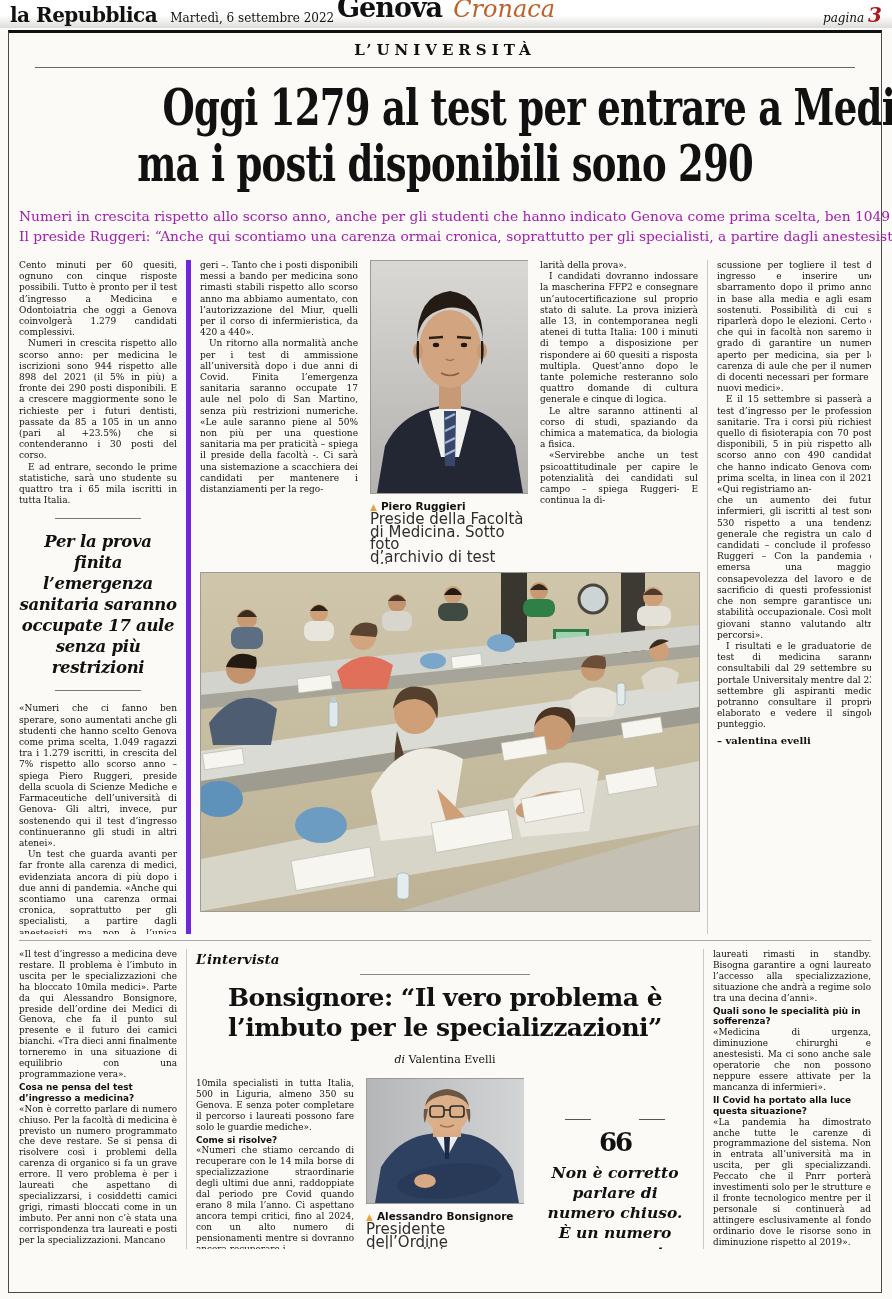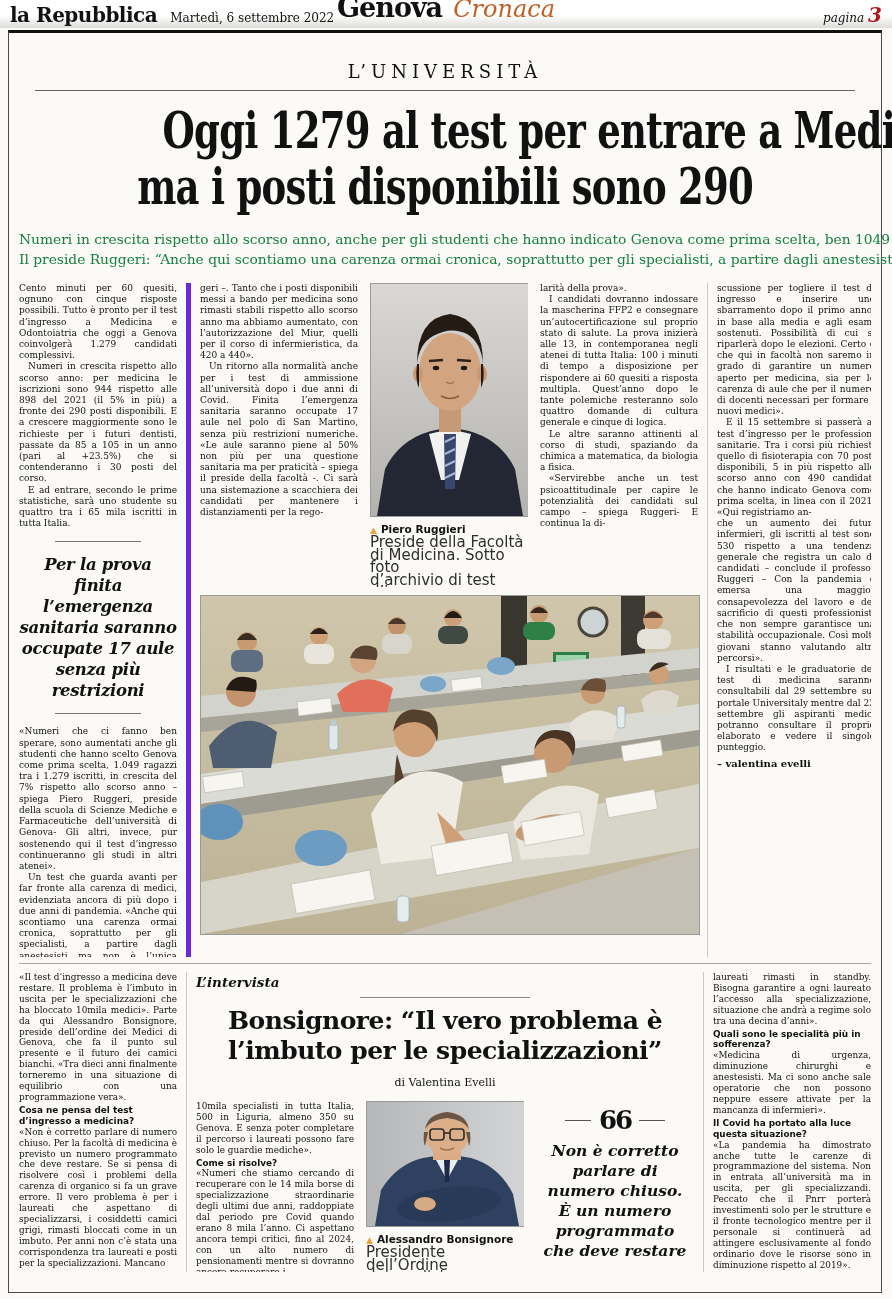--- a/index.html
+++ b/index.html
@@ -9,28 +9,28 @@
   .mh-row{display:flex;align-items:flex-end;justify-content:space-between;padding:0 10px;margin-top:-7px;height:34px;}
   .brand{font-weight:bold;font-size:20px;letter-spacing:-0.5px;}
   .mh-date{font-size:12px;margin-left:8px;}
   .mh-center{position:absolute;left:0;right:0;text-align:center;top:-8px;}
   .mh-section{font-weight:bold;font-size:27px;letter-spacing:-1px;}
   .mh-section2{font-style:italic;font-size:24px;color:#c06026;margin-left:6px;}
   .mh-right{font-style:italic;font-size:12px;}
   .pagenum{color:#b0181e;font-weight:bold;font-size:20px;font-style:italic;}
   
   .paper{position:absolute;left:8px;top:30px;width:874px;height:1263px;border:1px solid #4a4a4a;border-top:3px solid #111;box-sizing:border-box;padding:8px 10px;background:#fbfaf7;}
-  .kicker{text-align:center;font-weight:normal;font-size:18px;letter-spacing:5px;margin-top:20px;}
+  .kicker{text-align:center;font-weight:bold;font-size:15px;letter-spacing:5px;margin-top:0;}
   .kicker-rule{border:0;border-top:1px solid #666;margin:8px 16px 0;}
   
   .hl{text-align:center;margin-top:12px;}
   .hl .ln{display:block;height:56px;}
   .hl .ln span{display:inline-block;white-space:nowrap;transform:scaleX(0.74);transform-origin:50% 50%;font-weight:700;font-size:50px;line-height:56px;letter-spacing:-1px;}
   .standfirst{text-align:center;margin-top:14px;}
-  .standfirst div{font-size:13.8px;line-height:20px;white-space:nowrap;color:#15803d;}
+  .standfirst div{font-size:13.8px;line-height:20px;white-space:nowrap;color:#a21caf;}
   
   .article-cols{display:flex;margin-top:14px;height:674px;overflow:hidden;}
   .col-side{width:158px;flex:none;overflow:hidden;}
   .center-block{flex:none;width:498px;padding:0 9px;margin:0 9px;border-left:5px solid #6d28d9;border-right:1px solid #c9c8c4;overflow:hidden;}
   .center-row{display:flex;gap:12px;height:304px;overflow:hidden;}
   .center-row .sub{width:158px;flex:none;overflow:hidden;}
   p.para{font-size:9px;line-height:11.2px;text-align:justify;text-indent:9px;margin:0;hyphens:auto;}
   .flow p.para:first-child{text-indent:0;}
   p.para.q{font-family:"DejaVu Sans",sans-serif;font-weight:bold;font-size:8.7px;line-height:11px;text-indent:0;text-align:left;margin-top:2px;}
   .iv-col p.para{text-indent:0;font-size:8.9px;line-height:10.9px;}
@@ -51,29 +51,29 @@
   .copyright{font-family:"DejaVu Sans",sans-serif;font-size:6.3px;color:#777;letter-spacing:0.4px;margin-top:3px;}
   .section-divider{border:0;border-top:1px solid #a9a8a4;margin:6px 0 0;}
   
   .interview{display:flex;margin-top:8px;height:300px;overflow:hidden;}
   .iv-center{flex:none;width:498px;padding:0 9px;margin:0 9px;border-left:1px solid #c9c8c4;border-right:1px solid #c9c8c4;}
   .iv-kicker{font-style:italic;font-weight:bold;font-size:13.5px;margin-top:2px;}
   .iv-kicker-rule{border:0;border-top:1px solid #888;width:170px;margin:7px auto 8px;}
   .iv-hl{text-align:center;font-size:25px;line-height:30px;letter-spacing:-0.5px;max-width:470px;margin:0 auto;}
   .iv-hl .b{font-weight:bold;}
   .iv-byline{text-align:center;margin-top:10px;font-size:11px;}
-  .iv-byline .pre{}
+  .iv-byline .pre{font-style:italic;}
   .iv-byline .nm{font-weight:normal;}
   .iv-row{display:flex;gap:12px;margin-top:12px;height:196px;overflow:hidden;}
   .iv-row .sub{width:158px;flex:none;overflow:hidden;}
   
   .bigquote{text-align:center;padding-top:8px;}
   .q-mark{display:flex;align-items:center;justify-content:center;gap:8px;}
   .q-mark .dash{display:inline-block;width:26px;border-top:1px solid #555;}
-  .q-mark .g{font-weight:bold;font-size:26px;line-height:22px;letter-spacing:-2px;}
+  .q-mark .g{font-weight:bold;font-size:26px;line-height:22px;letter-spacing:-2px;margin-top:45px;}
   .bq-text{font-weight:bold;font-style:italic;font-size:15.5px;line-height:20px;margin:10px 4px;}
 </style>
 </head>
 <body>
 
 <header class="masthead">
   <div class="mh-row">
     <div class="mh-left">
       <span class="brand">la Repubblica</span>
       <span class="mh-date">Martedì, 6 settembre 2022</span>

